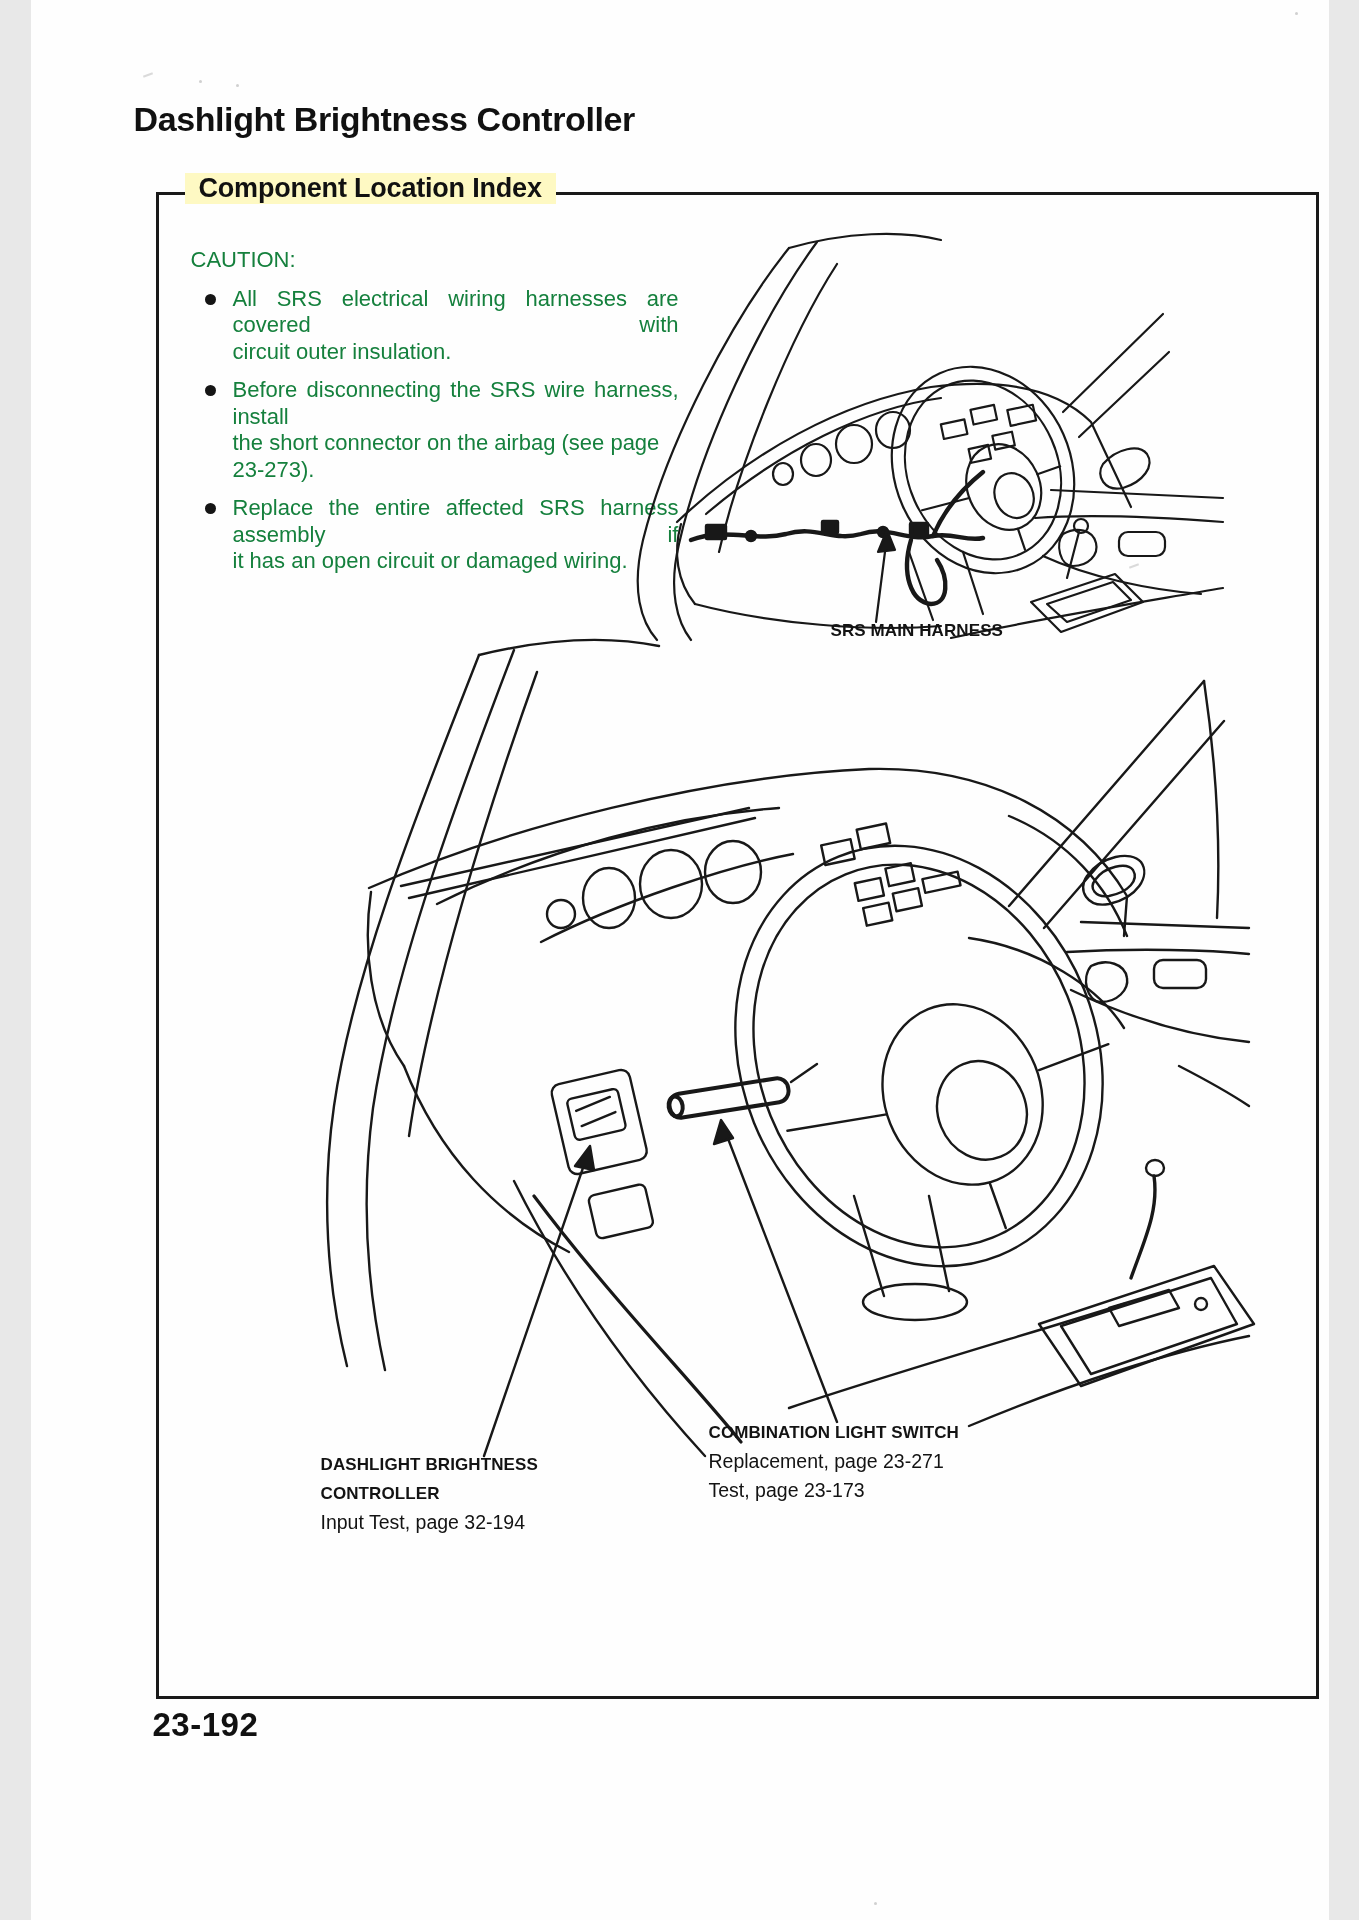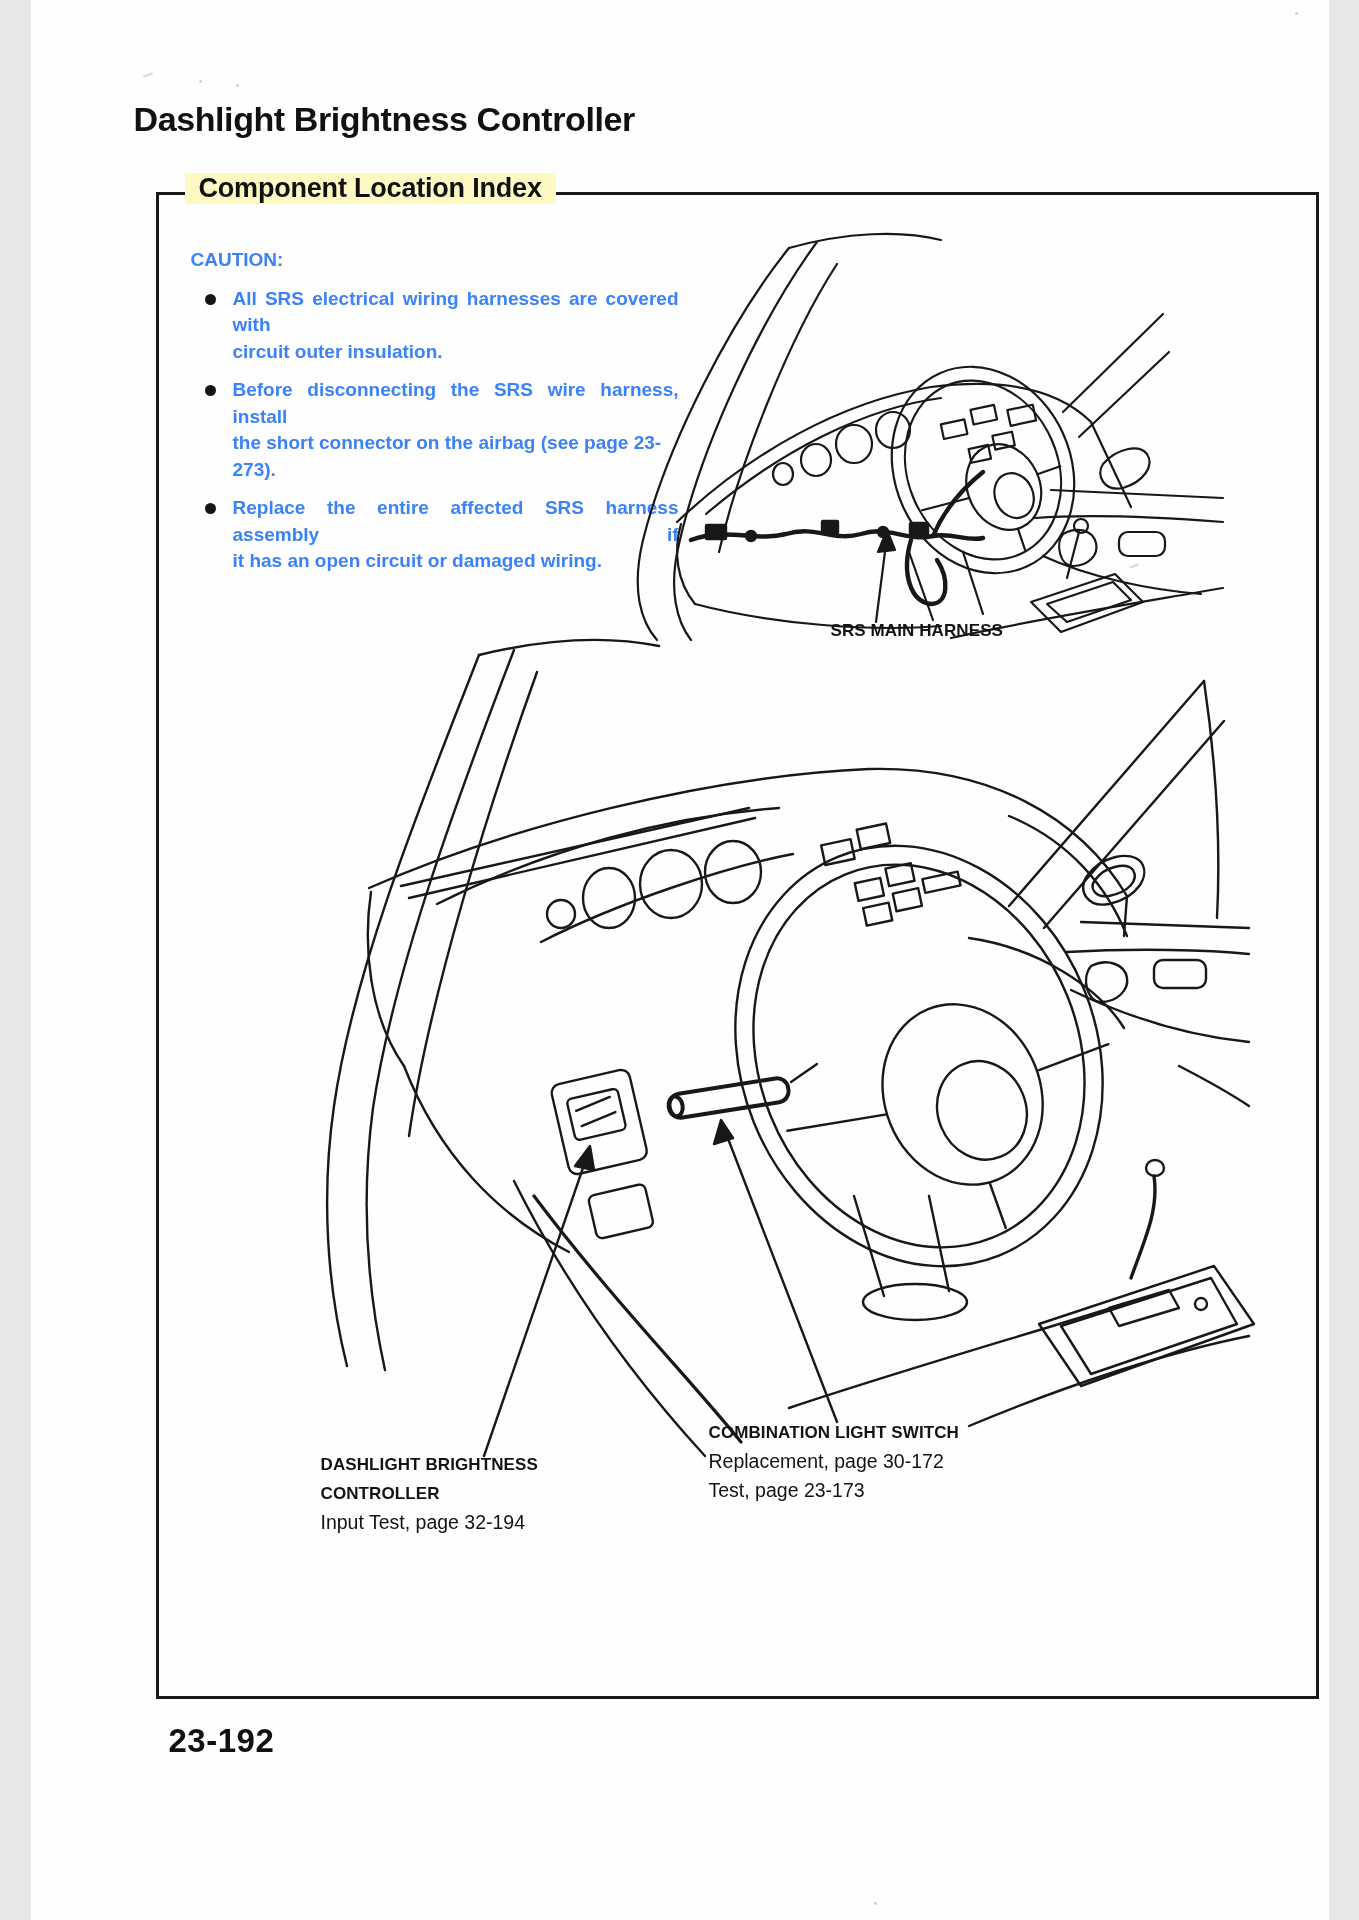--- a/index.html
+++ b/index.html
@@ -16,36 +16,36 @@
     position:absolute; left:125px; top:192px; width:1157px; height:1501px;
     border:3px solid #191919; background:transparent;
   }
   .section-title{
     position:absolute; left:146px; top:165px; margin:8px; z-index:2;
     background:#fef9c3; padding:0 14px;
     font-size:27px; font-weight:bold; color:#111; letter-spacing:-0.2px;
   }
   .caution{
     position:absolute; left:160px; top:247px; width:500px;
-    font-size:19px; font-weight:bold; line-height:26.5px; color:#3b82f6;
+    font-size:22px; font-weight:normal; line-height:26.5px; color:#15803d;
   }
   .caution-heading{margin:0 0 0 0;}
   .caution ul{list-style:none; margin:0; padding:0;}
   .caution li{position:relative; padding-left:30px; margin:12px;}
   .bullet-dot{position:absolute; left:2px; top:8px; width:11px; height:11px;
     border-radius:50%; background:#151515;}
   .cline{display:block;}
   .cline.just{text-align:justify; text-align-last:justify;}
   .fig{position:absolute;}
   .fig svg{display:block; overflow:visible;}
   .lbl{position:absolute; white-space:nowrap; color:#131313;}
   .lbl .b{font-weight:bold; font-size:17px; line-height:29px; display:block; letter-spacing:0.1px;}
   .lbl .r{font-weight:normal; font-size:19.5px; line-height:29px; display:block;}
   .page-number{
-    position:absolute; left:122px; top:1706px; margin:16px;
+    position:absolute; left:122px; top:1706px; margin:0;
     font-size:33px; font-weight:bold; letter-spacing:0.5px; color:#111;
   }
   
   .artifact{position:absolute; opacity:0.45;}
   .art-dot{width:3px;height:3px;border-radius:50%;background:#9a9a9a;}
   .art-paren{width:9px;height:16px;border-right:2px solid #8f8f8f;border-radius:0 100% 100% 0 / 0 50% 50% 0;}
   .art-tick{width:10px;height:2px;background:#b0b0b0;transform:rotate(-20deg);}
 </style>
 </head>
 <body>
@@ -237,21 +237,21 @@
   </div>
 
   <div class="lbl" style="left:290px; top:1450px;">
     <span class="b">DASHLIGHT BRIGHTNESS</span>
     <span class="b">CONTROLLER</span>
     <span class="r">Input Test, page 32-194</span>
   </div>
 
   <div class="lbl" style="left:678px; top:1418px;">
     <span class="b">COMBINATION LIGHT SWITCH</span>
-    <span class="r">Replacement, page 30-172</span>
+    <span class="r">Replacement, page 23-271</span>
     <span class="r">Test, page 23-173</span>
   </div>
 
   <p class="page-number">23-192</p>
 
   <div class="artifact art-tick" style="left:112px; top:74px;"></div>
   <div class="artifact art-dot" style="left:168px; top:80px;"></div>
   <div class="artifact art-dot" style="left:205px; top:84px;"></div>
   <div class="artifact art-paren" style="left:1338px; top:1090px;"></div>
   <div class="artifact art-tick" style="left:1098px; top:565px;"></div>

